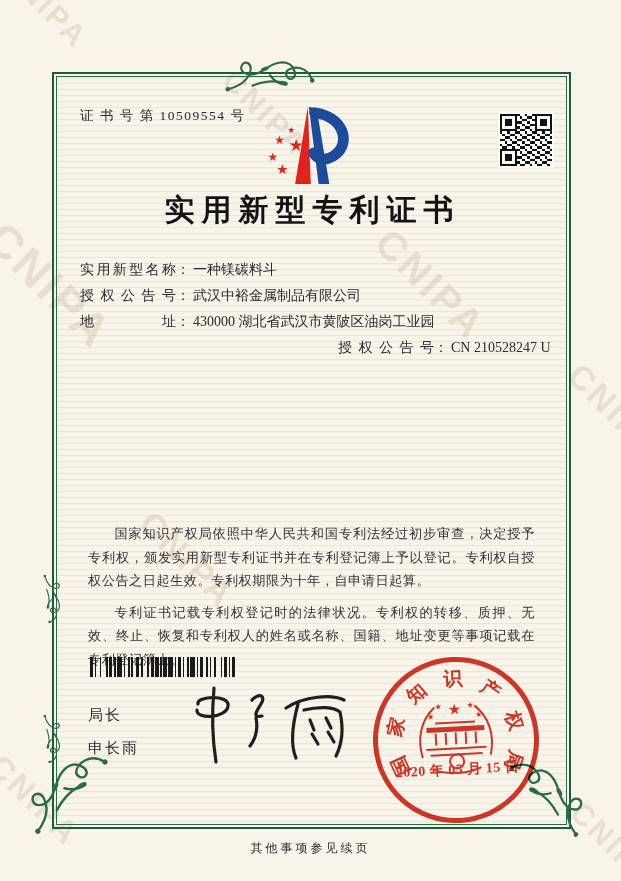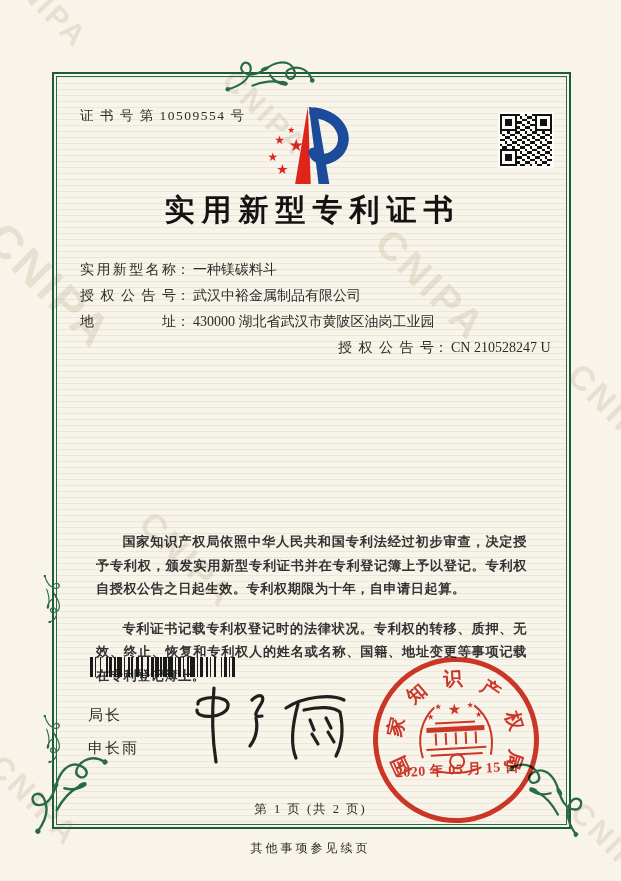--- a/index.html
+++ b/index.html
@@ -32,21 +32,21 @@
     font-size:30px;font-weight:bold;letter-spacing:7px;color:#131313;
   }
   
   .fields{position:absolute;left:80px;top:251px;width:465px;z-index:3;}
   .field-row{position:relative;height:26px;line-height:37.5px;font-size:14px;white-space:nowrap;}
   .f-label{display:inline-block;width:96px;text-align:justify;text-align-last:justify;-moz-text-align-last:justify;}
   .f-colon{margin-right:3px;}
   .pair-2{position:absolute;left:240px;top:0;margin-left:18px;}
   
   .paras{position:absolute;left:80px;top:514px;width:463px;z-index:3;font-size:13.2px;line-height:23.5px;letter-spacing:0.5px;text-align:justify;color:#333;}
-  .paras p{margin:16px;text-indent:2em;font-weight:bold;}
+  .paras p{margin:8px;text-indent:2em;}
   
   .barcode{position:absolute;left:90px;top:657px;width:164px;height:20px;z-index:3;display:flex;overflow:hidden;}
   .barcode div{height:100%;flex:0 0 auto;}
   
   .officer{position:absolute;left:88px;top:699px;z-index:3;font-size:15px;line-height:33px;letter-spacing:2px;}
   .sig{position:absolute;left:186px;top:682px;z-index:4;}
   
   .seal{position:absolute;left:373px;top:657px;width:166px;height:166px;z-index:5;opacity:0.93;mix-blend-mode:multiply;transform:rotate(-3deg);}
   .seal-ring{position:absolute;inset:0;border:5px solid #cf2a1b;border-radius:50%;}
   .seal-char{
@@ -479,16 +479,15 @@
         <path d="M12,54 H72 M16,60 H68"></path>
         <circle cx="42" cy="67" r="7"></circle>
         <path d="M8,62 C3,42 8,24 22,12"></path>
         <path d="M76,62 C81,42 76,24 62,12"></path>
         <path d="M18,74 C30,80 54,80 66,74"></path>
       </g>
     </svg>
     <div class="seal-date">2020 年 05 月 15 日</div>
   </div>
 
-  <div class="page-info">第 1 页 (共 2 页)</div>
   <div class="footer-note">其他事项参见续页</div>
 
 </div>
 
 </body></html>

